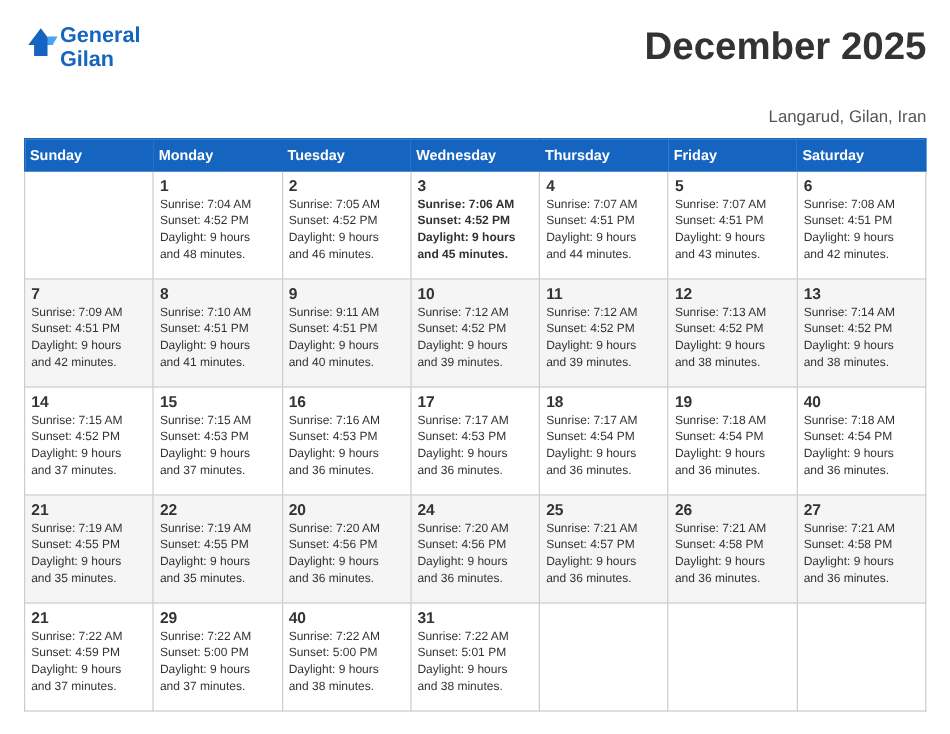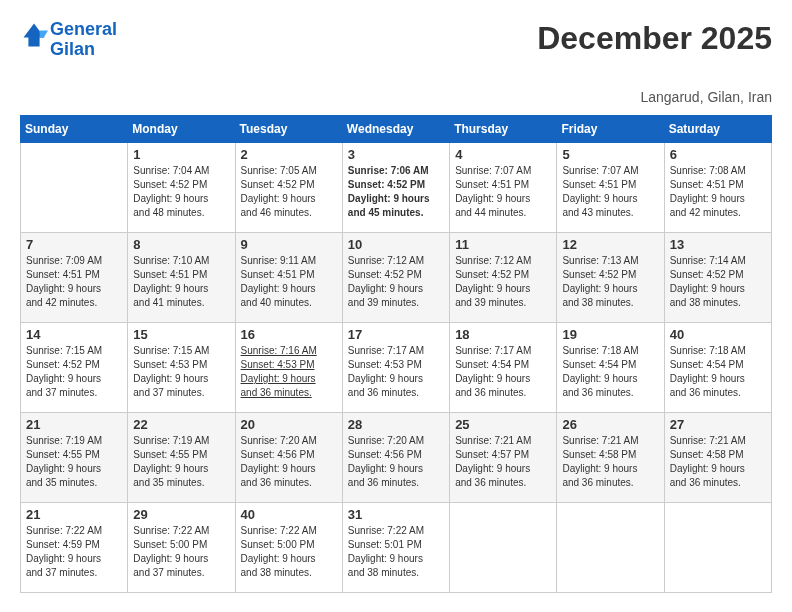--- a/index.html
+++ b/index.html
@@ -228,21 +228,21 @@
         </td>
         <td>
           <span class="day-number">15</span>
           <div class="day-info" style="white-space: pre-line;">Sunrise: 7:15 AM
 Sunset: 4:53 PM
 Daylight: 9 hours
 and 37 minutes.</div>
         </td>
         <td>
           <span class="day-number">16</span>
-          <div class="day-info" style="white-space: pre-line; text-decoration: underline;">Sunrise: 7:16 AM
+          <div class="day-info" style="white-space: pre-line;">Sunrise: 7:16 AM
 Sunset: 4:53 PM
 Daylight: 9 hours
 and 36 minutes.</div>
         </td>
         <td>
           <span class="day-number">17</span>
           <div class="day-info" style="white-space: pre-line;">Sunrise: 7:17 AM
 Sunset: 4:53 PM
 Daylight: 9 hours
 and 36 minutes.</div>
@@ -285,21 +285,21 @@
 and 35 minutes.</div>
         </td>
         <td>
           <span class="day-number">20</span>
           <div class="day-info" style="white-space: pre-line;">Sunrise: 7:20 AM
 Sunset: 4:56 PM
 Daylight: 9 hours
 and 36 minutes.</div>
         </td>
         <td>
-          <span class="day-number">28</span>
+          <span class="day-number">24</span>
           <div class="day-info" style="white-space: pre-line;">Sunrise: 7:20 AM
 Sunset: 4:56 PM
 Daylight: 9 hours
 and 36 minutes.</div>
         </td>
         <td>
           <span class="day-number">25</span>
           <div class="day-info" style="white-space: pre-line;">Sunrise: 7:21 AM
 Sunset: 4:57 PM
 Daylight: 9 hours

